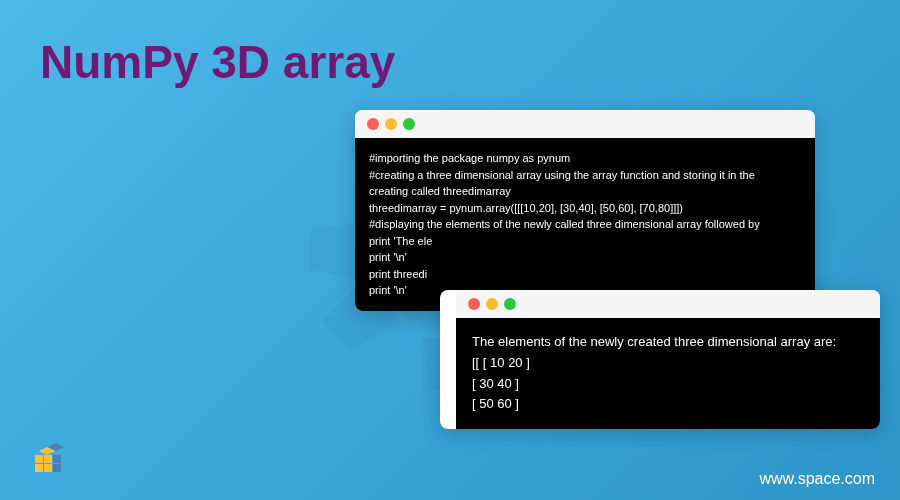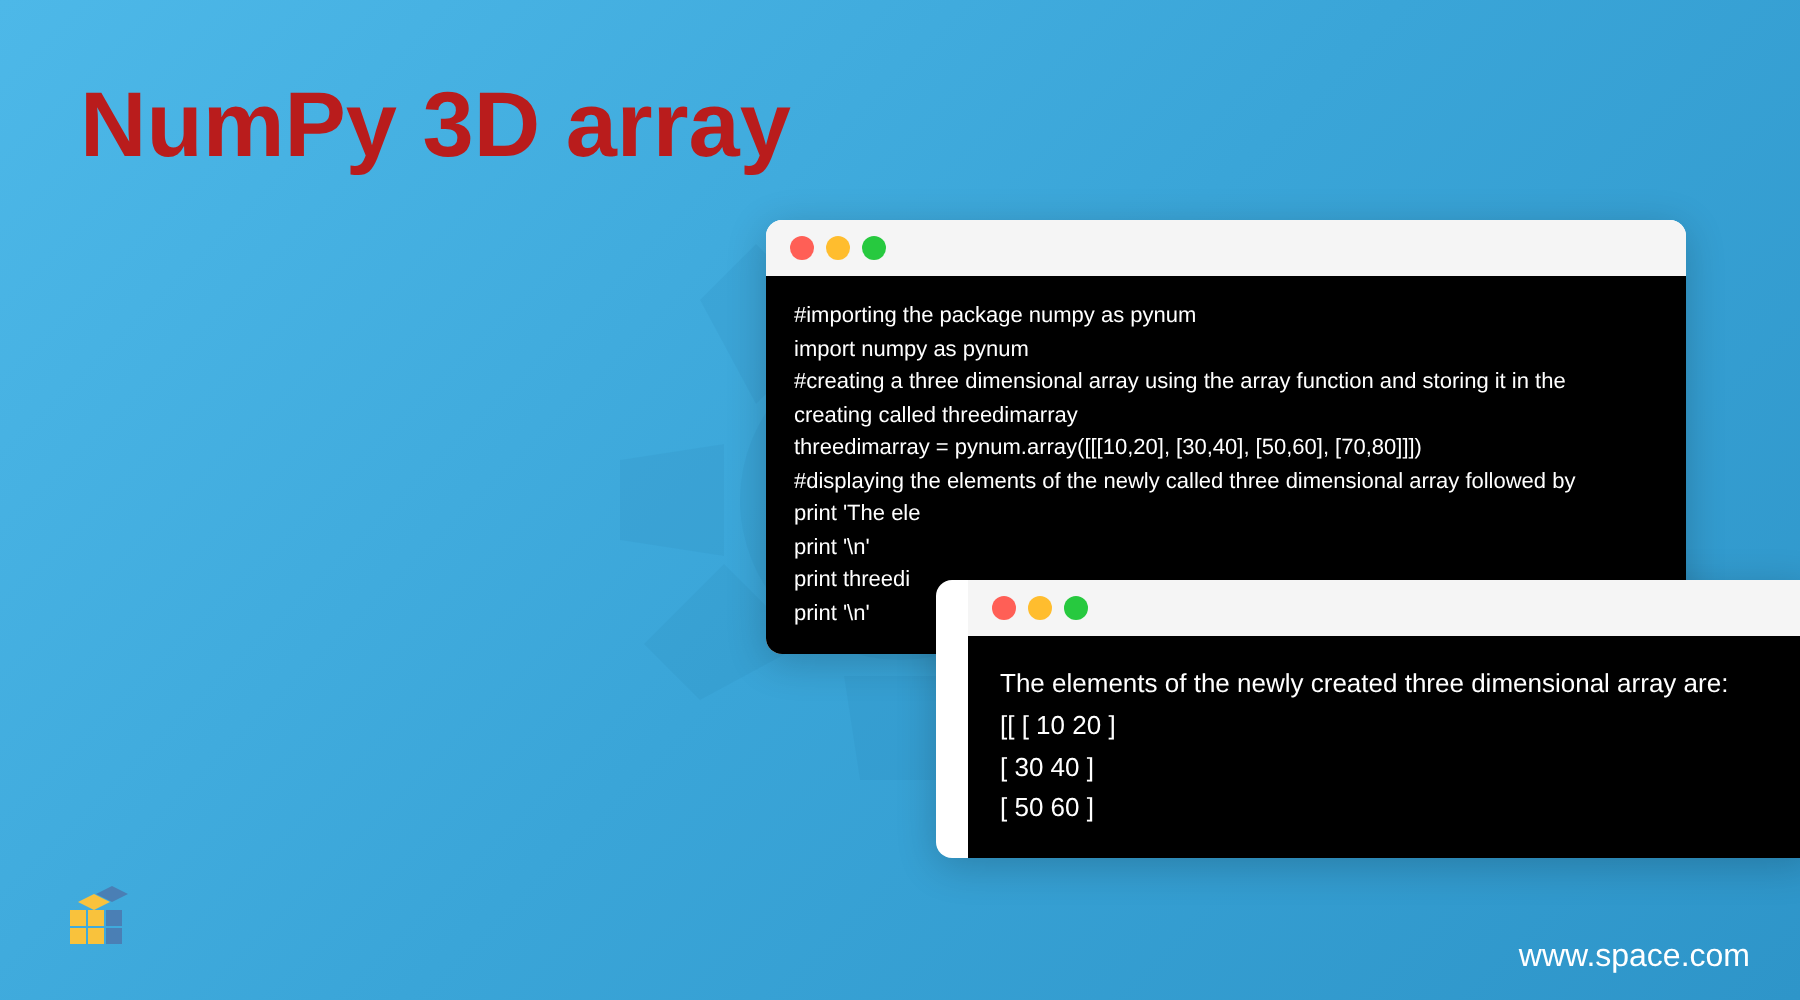--- a/index.html
+++ b/index.html
@@ -21,31 +21,30 @@
       left: 50%;
       transform: translate(-50%, -50%);
       width: 400px;
       height: 400px;
       opacity: 0.08;
     }
     .title {
       position: absolute;
       top: 35px;
       left: 40px;
-      color: #b91c1c;
+      color: #701a75;
       font-size: 46px;
       font-weight: bold;
     }
     .code-window {
       position: absolute;
       background: white;
       border-radius: 8px;
       box-shadow: 0 4px 20px rgba(0,0,0,0.2);
       overflow: hidden;
-      margin-left: 28px;
     }
     .window1 {
       top: 110px;
       left: 355px;
       width: 460px;
     }
     .window2 {
       top: 290px;
       left: 440px;
       width: 440px;
@@ -107,21 +106,20 @@
 <h1 class="title">NumPy 3D array</h1>
 
 <div class="code-window window1">
   <div class="window-header">
     <div class="dot dot-red"></div>
     <div class="dot dot-yellow"></div>
     <div class="dot dot-green"></div>
   </div>
   <div class="window-body">
     <div class="code-line">#importing the package numpy as pynum</div>
-    <div class="code-line">import numpy as pynum</div>
     <div class="code-line">#creating a three dimensional array using the array function and storing it in the</div>
     <div class="code-line">creating called threedimarray</div>
     <div class="code-line">threedimarray = pynum.array([[[10,20], [30,40], [50,60], [70,80]]])</div>
     <div class="code-line">#displaying the elements of the newly called three dimensional array followed by</div>
     <div class="code-line">print 'The ele</div>
     <div class="code-line">print '\n'</div>
     <div class="code-line">print threedi</div>
     <div class="code-line">print '\n'</div>
   </div>
 </div>

